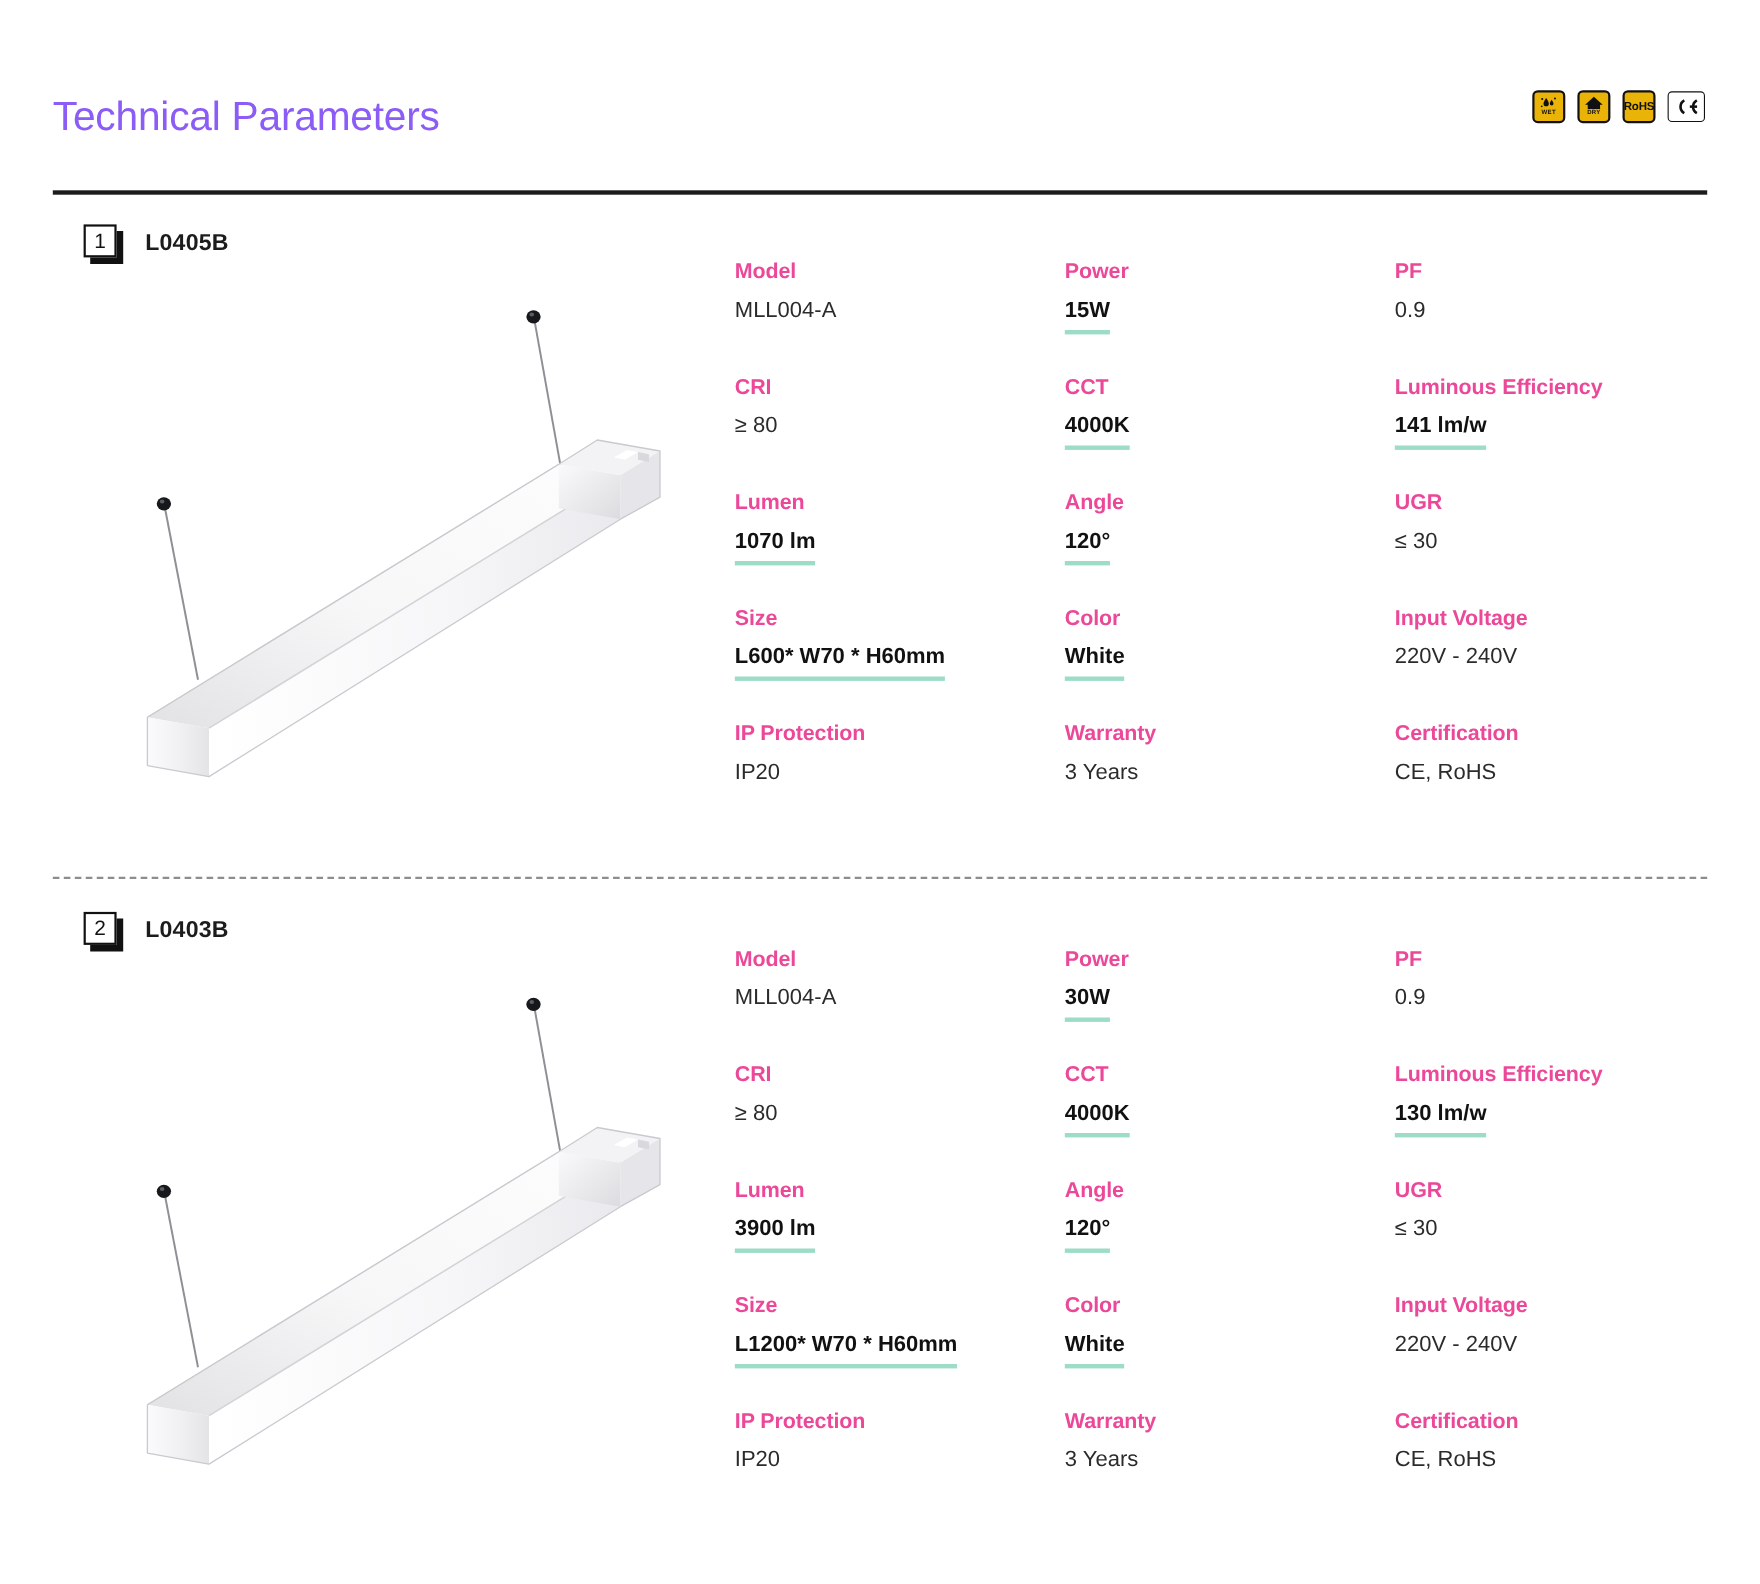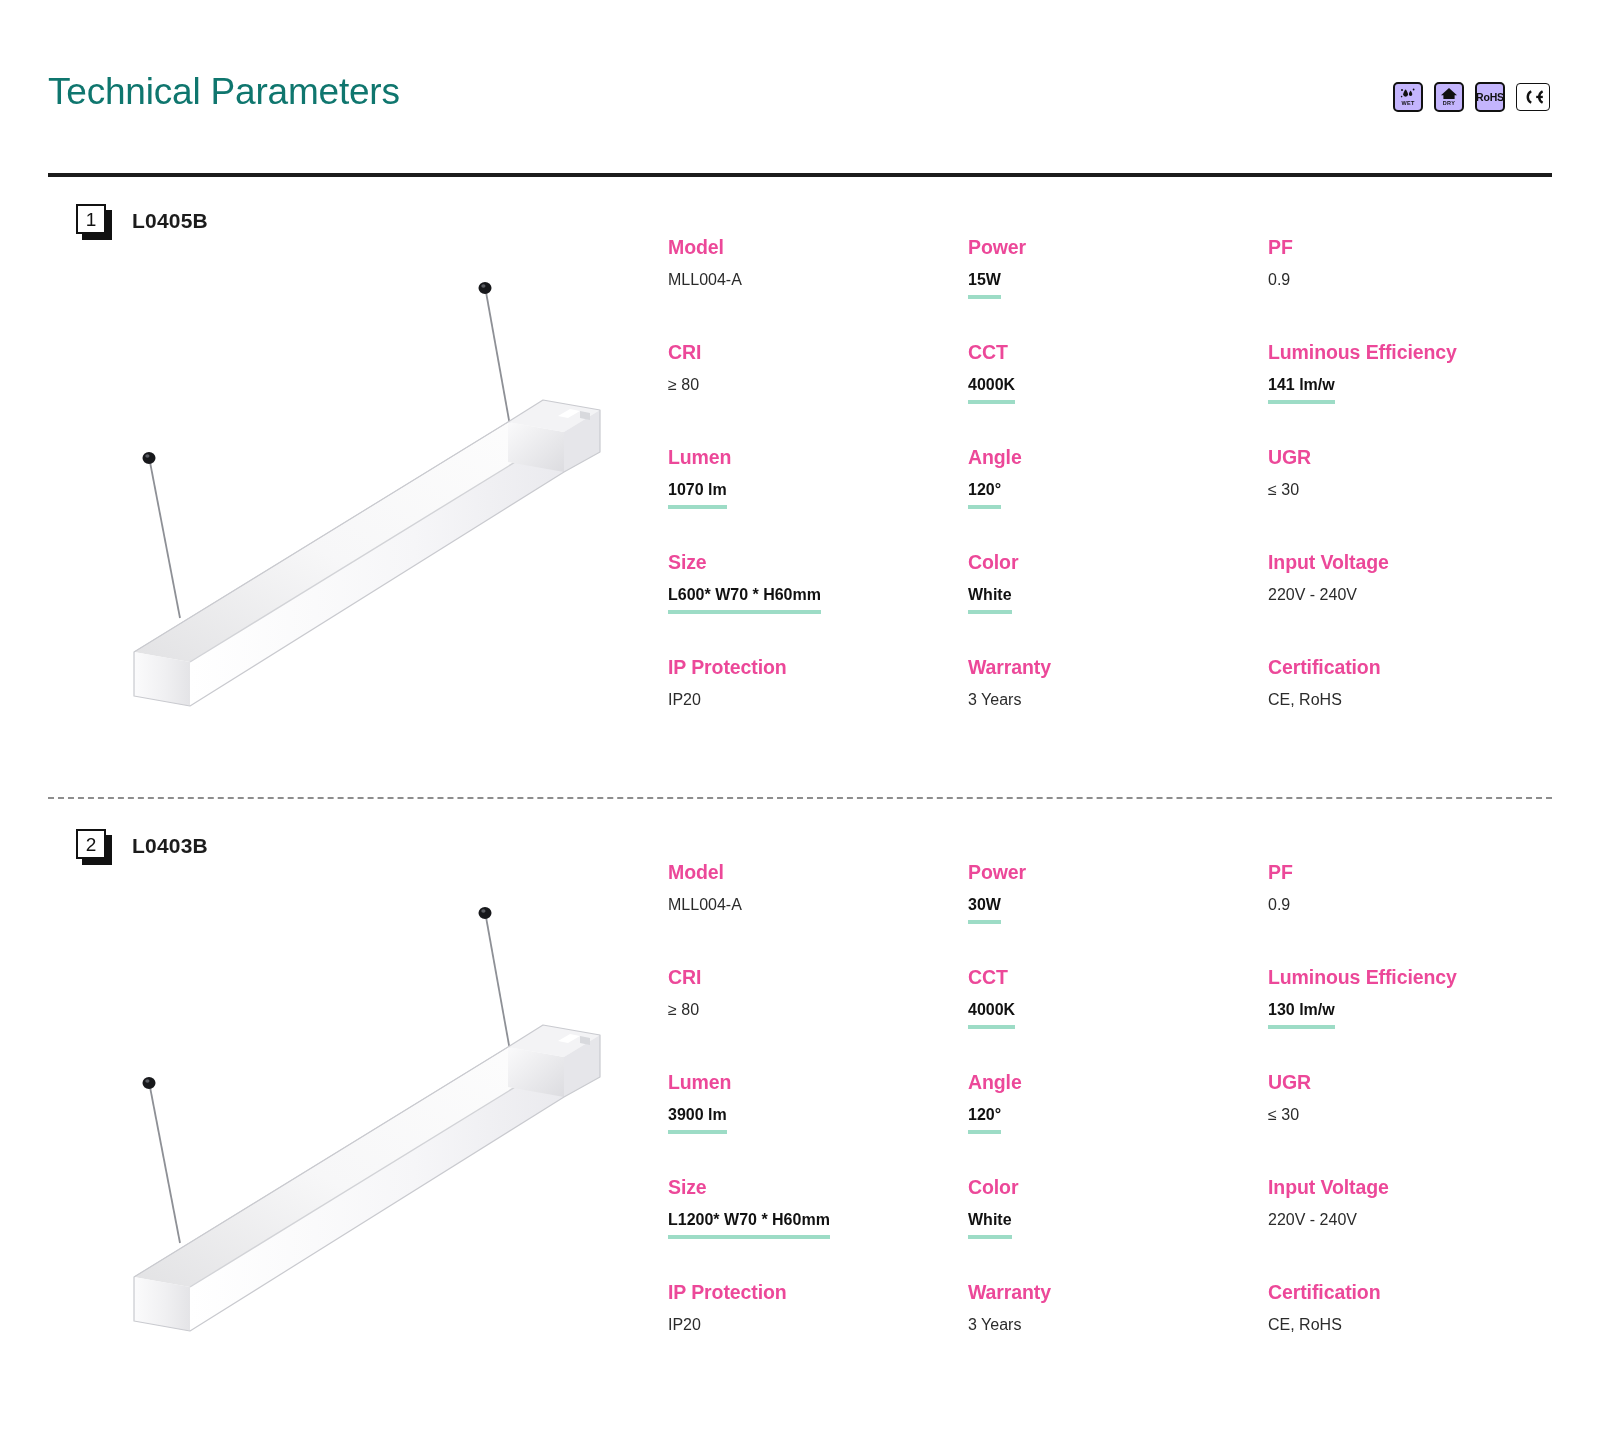--- a/index.html
+++ b/index.html
@@ -25,43 +25,43 @@
     position: absolute;
     left: 48px;
     top: 68px;
     width: 1504px;
     height: 110px;
   }
 
   .page-title {
     position: absolute;
     left: 0;
-    top: 4px;
+    top: 18px;
     font-size: 37px;
     font-weight: 400;
     letter-spacing: -0.2px;
-    color: #0f766e;
+    color: #8b5cf6;
     line-height: 1.1;
   }
 
   .cert-row {
     position: absolute;
     right: 2px;
     top: 14px;
     display: flex;
     align-items: center;
     gap: 11px;
   }
 
   .cert-badge {
     width: 30px;
     height: 30px;
     border: 2px solid #111;
     border-radius: 5px;
-    background: #c4b5fd;
+    background: #eab308;
     display: flex;
     flex-direction: column;
     align-items: center;
     justify-content: center;
     position: relative;
   }
 
   .cert-badge .glyph { line-height: 1; display: block; }
 
   .cert-badge .cap {
@@ -182,21 +182,21 @@
     font-size: 19.5px;
     font-weight: 700;
     color: #ec4899;
     line-height: 1.2;
     letter-spacing: -0.1px;
     white-space: nowrap;
   }
 
   .spec-value {
     margin-top: 11px;
-    font-size: 16px;
+    font-size: 20px;
     font-weight: 400;
     color: #2b2b2b;
     line-height: 1.25;
     display: inline-block;
     position: relative;
     white-space: nowrap;
   }
 
   .spec-value.hl {
     font-weight: 700;

